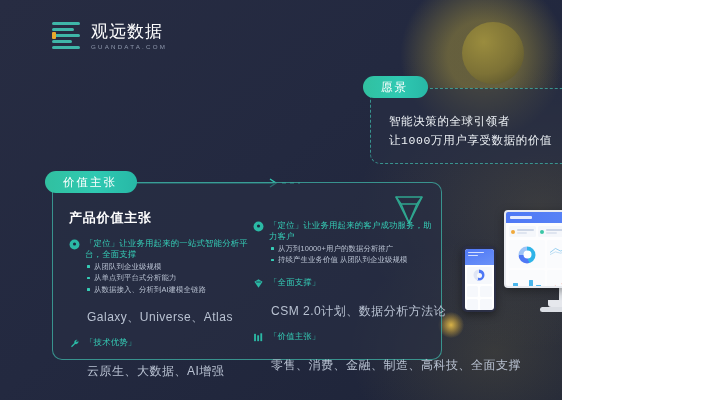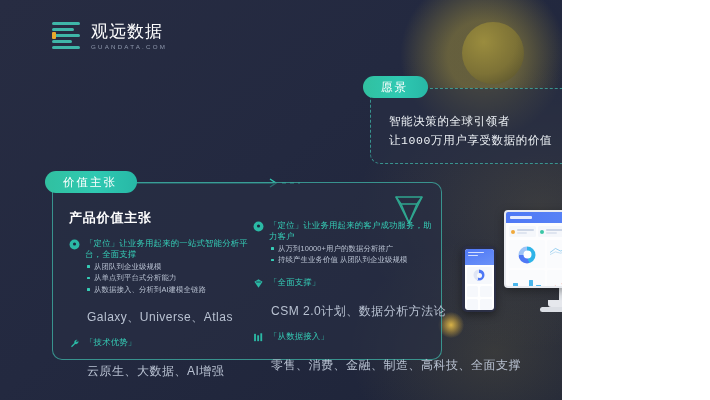--- a/index.html
+++ b/index.html
@@ -292,21 +292,21 @@
         <div class="b-head">「全面支撑」</div>
       </div>
       <div class="b-plain">CSM 2.0计划、数据分析方法论</div>
 
       <div class="b-row">
         <svg class="b-ico" width="11" height="11" viewBox="0 0 12 12">
           <rect x="1.2" y="2" width="2" height="8" fill="#2bb9a5"></rect>
           <rect x="4.6" y="3.6" width="2" height="6.4" fill="#2bb9a5"></rect>
           <rect x="8" y="1.4" width="2" height="8.6" fill="#2bb9a5"></rect>
         </svg>
-        <div class="b-head">「从数据接入」</div>
+        <div class="b-head">「价值主张」</div>
       </div>
       <div class="b-plain">零售、消费、金融、制造、高科技、全面支撑</div>
     </div>
   </div>
 
   <div id="device">
 
     <div class="phone">
       <div class="phone-in">
         <div class="ph-top">

